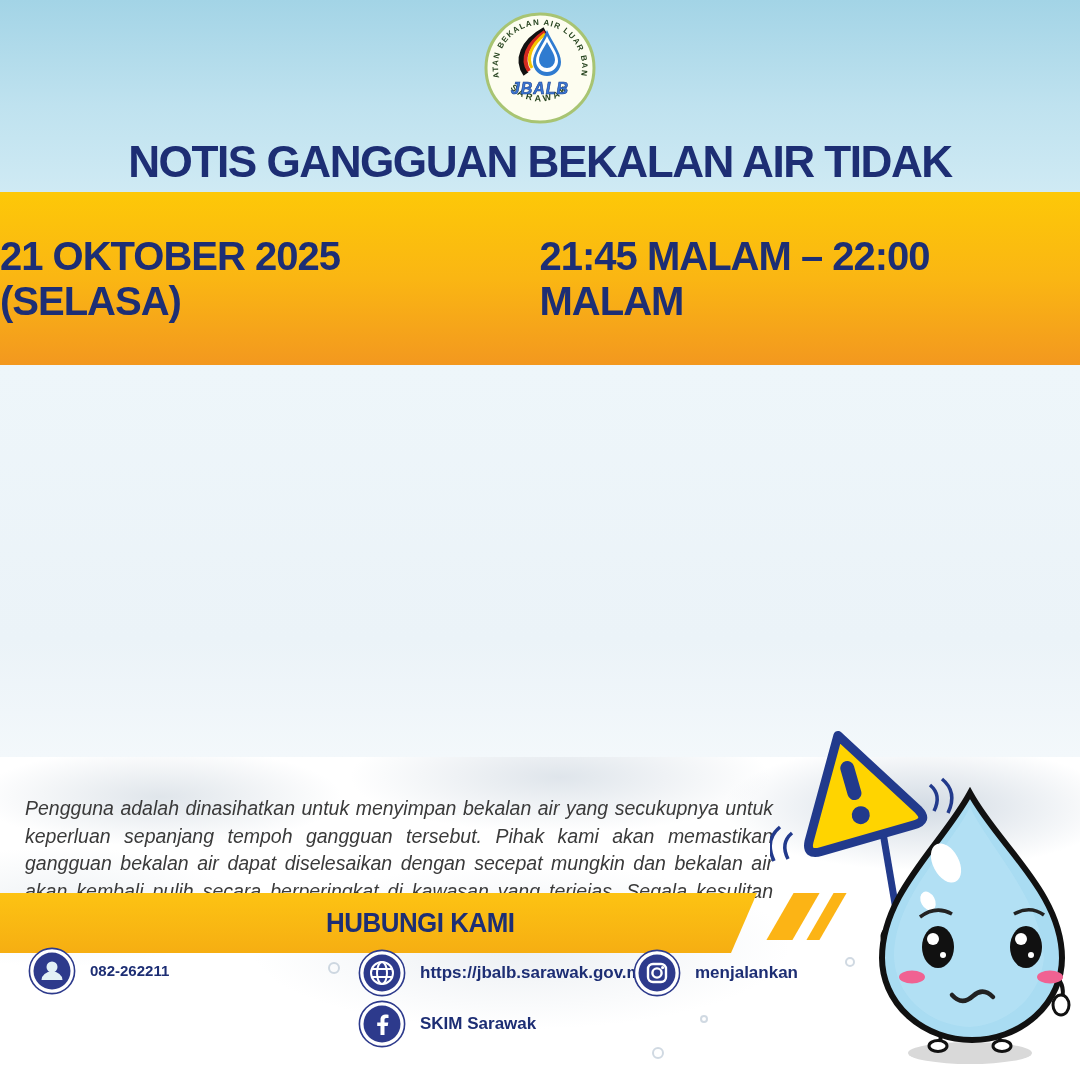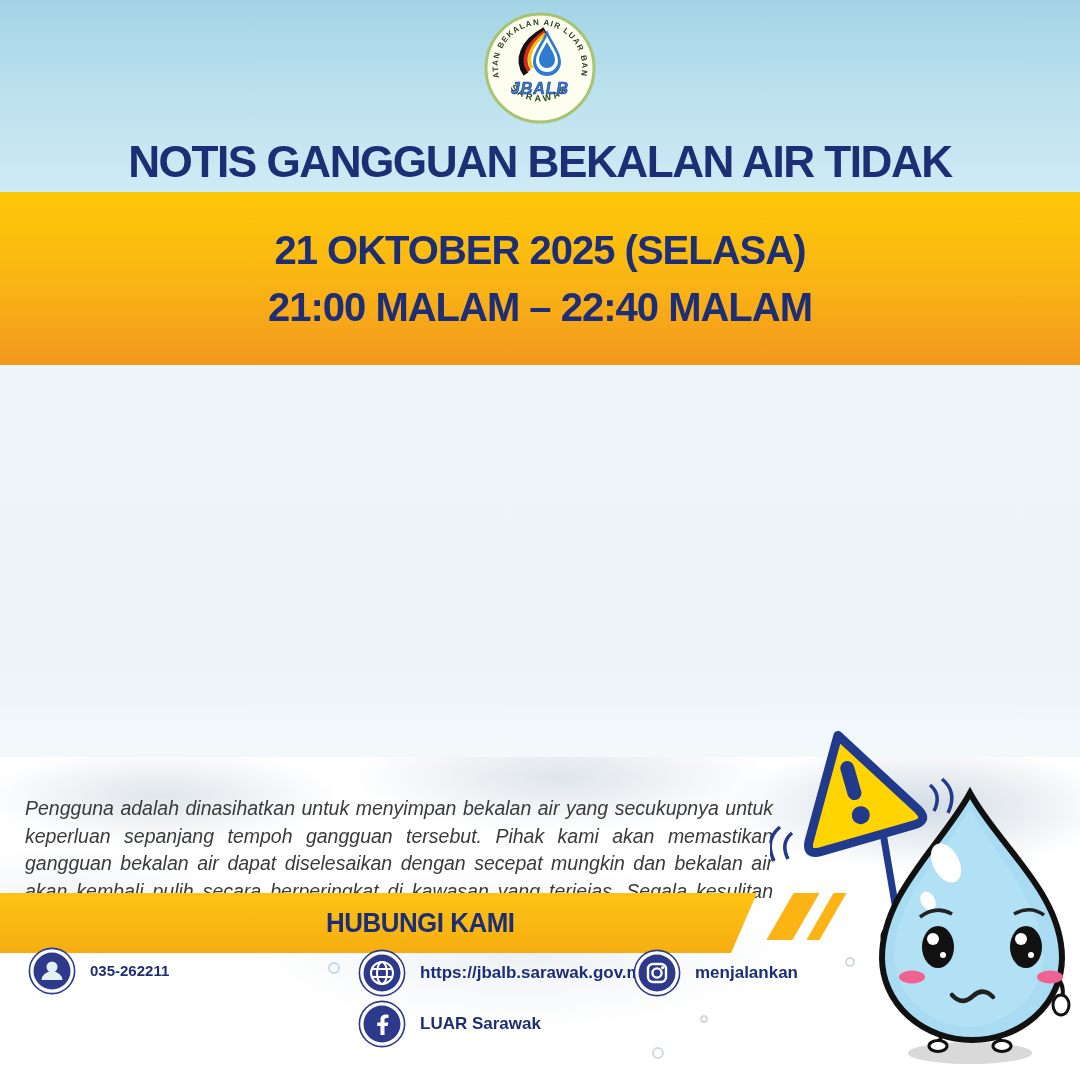--- a/index.html
+++ b/index.html
@@ -11,21 +11,21 @@
   .header { position:absolute; top:0; left:0; width:1080px; height:192px;
             background:linear-gradient(180deg,#a3d4e6 0%, #bfe2ef 55%, #cfeaf4 100%); }
   .logo-wrap { position:absolute; top:10px; left:50%; transform:translateX(-50%); width:114px; height:116px; }
   .main-title { position:absolute; top:136px; left:0; width:1080px; text-align:center;
                 font-size:45px; font-weight:bold; color:#1d2e74; letter-spacing:-1.5px;
                 transform:scaleX(0.98); }
 
   
   .date-banner { position:absolute; top:192px; left:0; width:1080px; height:173px;
                  background:linear-gradient(180deg,#fdc808 0%, #fab613 50%, #f3981f 100%);
-                 display:flex; flex-direction:column; align-items:center; justify-content:center; gap:12px;text-align:right; }
+                 display:flex; align-items:center; justify-content:center; gap:12px; }
   .date-line { font-size:40px; font-weight:bold; color:#1d2e74; letter-spacing:-1px; }
 
   
   .content { position:absolute; top:365px; left:0; width:1080px; height:392px;
              background:linear-gradient(180deg,#eef6fa 0%, #ebf3f8 70%, #f3f8fb 100%); }
   .bahagian { position:absolute; left:170px; top:400px; font-size:28px; font-weight:bold; color:#1d2e74; }
   .daerah   { position:absolute; left:575px; top:397px; font-size:28px; font-weight:bold; color:#1d2e74; }
 
   .sec-label { position:absolute; font-size:23px; font-weight:bold; color:#1e3a8c; letter-spacing:-0.5px; }
   .sec-colon { position:absolute; font-size:22px; font-weight:bold; color:#1e3a8c; }
@@ -105,21 +105,21 @@
           <path d="M4 -14 C 1 -8 -4 -2 -4 4 a8 8 0 0 0 16 0 C 12 -2 7 -8 4 -14 Z" fill="#2f7bd0"></path>
         </g>
         <text x="57" y="84" text-anchor="middle" font-size="16" font-weight="bold" font-style="italic" fill="#3a78d6" stroke="#1c3f8c" stroke-width="0.6" letter-spacing="1">JBALB</text>
       </svg>
     </div>
     <div class="main-title">NOTIS GANGGUAN BEKALAN AIR TIDAK BERJADUAL</div>
   </div>
 
   <div class="date-banner">
     <div class="date-line">21 OKTOBER 2025 (SELASA)</div>
-    <div class="date-line">21:00 MALAM – 22:40 MALAM</div>
+    <div class="date-line">21:45 MALAM – 22:00 MALAM</div>
   </div>
 
   <div class="content">
     <div class="bahagian">BAHAGIAN : MIRI</div>
     <div class="daerah">DAERAH : SUBIS</div>
 
     <div class="sec-label kawasan-label">KAWASAN TERJEJAS</div>
     <div class="sec-colon kawasan-colon">:</div>
     <div class="kawasan-text">Jalan Pan Borneo dari Rh Robert Suai sehingga Rh Johnson, kawasan Simpang Ngu, Feeder Road Simpang Ngu sehingga Sepupok, kawasan Sepupok, kawasan Batu Niah dan sekitar, Jalan Persisir Pantai dari Sepupok sehingga Kuala Sibuti, kawasan Saeh Merah dan Putih, Ladang 3 dan sekitar, SKIM Rancangan Sepupok, Jalan Ulu Niah dan sekitar</div>
 
@@ -148,21 +148,21 @@
     <div class="stripe stripe-2"></div>
 
     <div class="contact-item contact-call">
       <svg class="badge-icon" viewBox="0 0 48 48">
         <circle cx="24" cy="24" r="22.6" fill="#ffffff" stroke="#2d3a8c" stroke-width="1.6"></circle>
         <circle cx="24" cy="24" r="18.5" fill="#2d3a8c"></circle>
         <circle cx="24" cy="20" r="5.5" fill="#e3f1f6"></circle>
         <path d="M13.5 33 a10.5 8.5 0 0 1 21 0 Z" fill="#e3f1f6"></path>
       </svg>
       <div>
-        <div class="contact-text small">035-262211</div>
+        <div class="contact-text small">082-262211</div>
       </div>
     </div>
 
     <div class="contact-item contact-web">
       <svg class="badge-icon" viewBox="0 0 48 48">
         <circle cx="24" cy="24" r="22.6" fill="#ffffff" stroke="#2d3a8c" stroke-width="1.6"></circle>
         <circle cx="24" cy="24" r="18.5" fill="#2d3a8c"></circle>
         <circle cx="24" cy="24" r="11" fill="none" stroke="#ffffff" stroke-width="2"></circle>
         <ellipse cx="24" cy="24" rx="5" ry="11" fill="none" stroke="#ffffff" stroke-width="2"></ellipse>
         <line x1="13" y1="20" x2="35" y2="20" stroke="#ffffff" stroke-width="2"></line>
@@ -181,21 +181,21 @@
       </svg>
       <div class="contact-text">menjalankan</div>
     </div>
 
     <div class="contact-item contact-fb">
       <svg class="badge-icon" viewBox="0 0 48 48">
         <circle cx="24" cy="24" r="22.6" fill="#ffffff" stroke="#2d3a8c" stroke-width="1.6"></circle>
         <circle cx="24" cy="24" r="18.5" fill="#2d3a8c"></circle>
         <path d="M26.5 35 v-9 h3.2 l0.6 -3.6 h-3.8 v-2.4 c0-1.1 0.5-1.9 2-1.9 h2 v-3.3 c-0.5-0.1-1.8-0.2-3.1-0.2 c-3 0-4.9 1.8-4.9 5 v2.8 h-3.3 v3.6 h3.3 v9 Z" fill="#ffffff"></path>
       </svg>
-      <div class="contact-text">LUAR Sarawak</div>
+      <div class="contact-text">SKIM Sarawak</div>
     </div>
 
     <div class="mascot-wrap">
       <svg viewBox="0 0 310 365" width="310" height="365">
 
         <ellipse cx="200" cy="338" rx="62" ry="11" fill="#d9d9d9"></ellipse>
 
         <path d="M172 310 l-2 18" stroke="#111" stroke-width="4" fill="none"></path>
         <path d="M228 310 l2 18" stroke="#111" stroke-width="4" fill="none"></path>
         <ellipse cx="168" cy="331" rx="9" ry="5.5" fill="#ffffff" stroke="#111" stroke-width="3"></ellipse>

